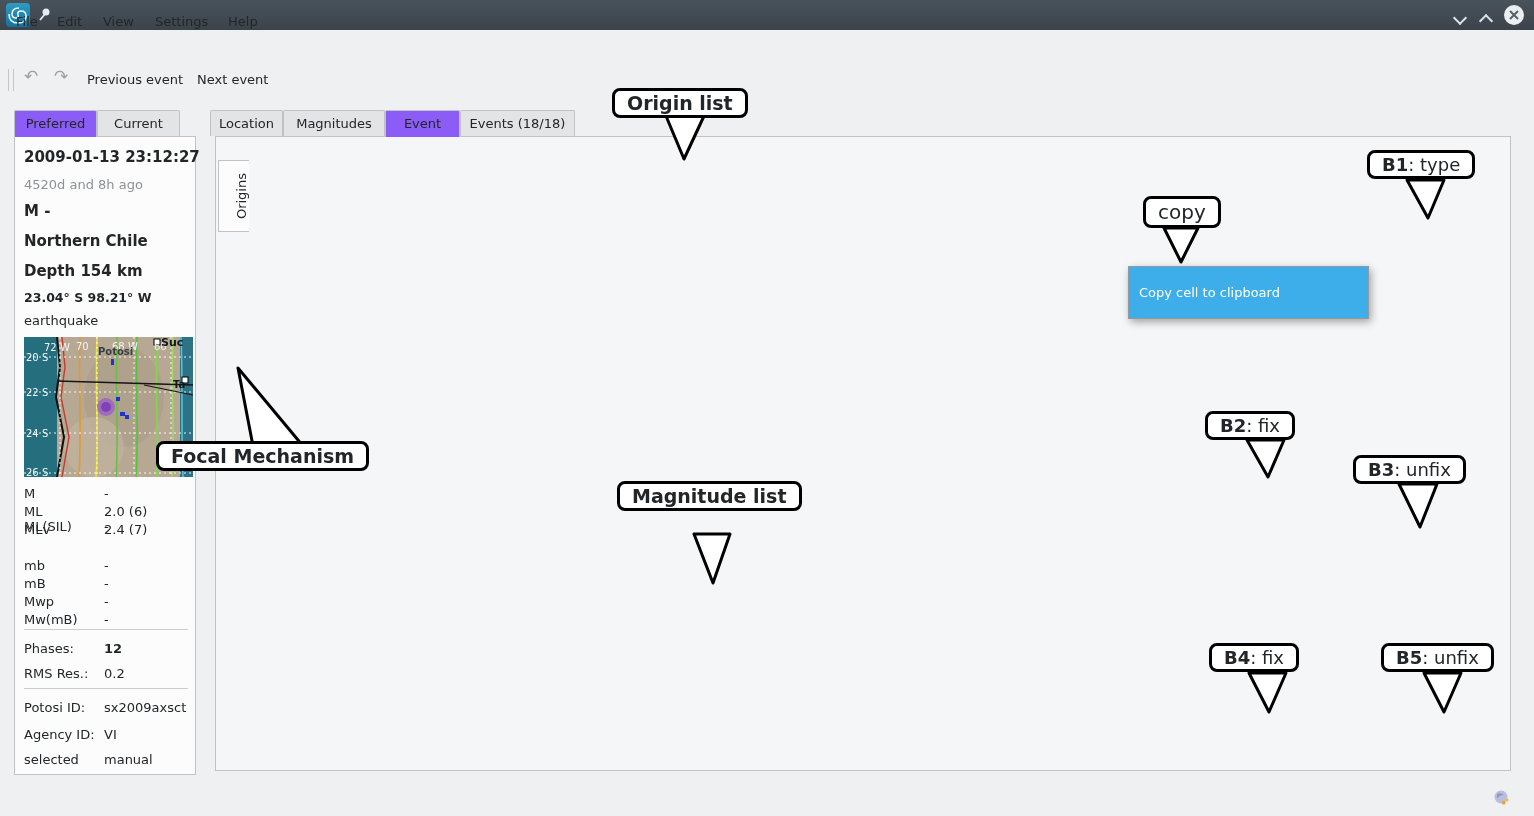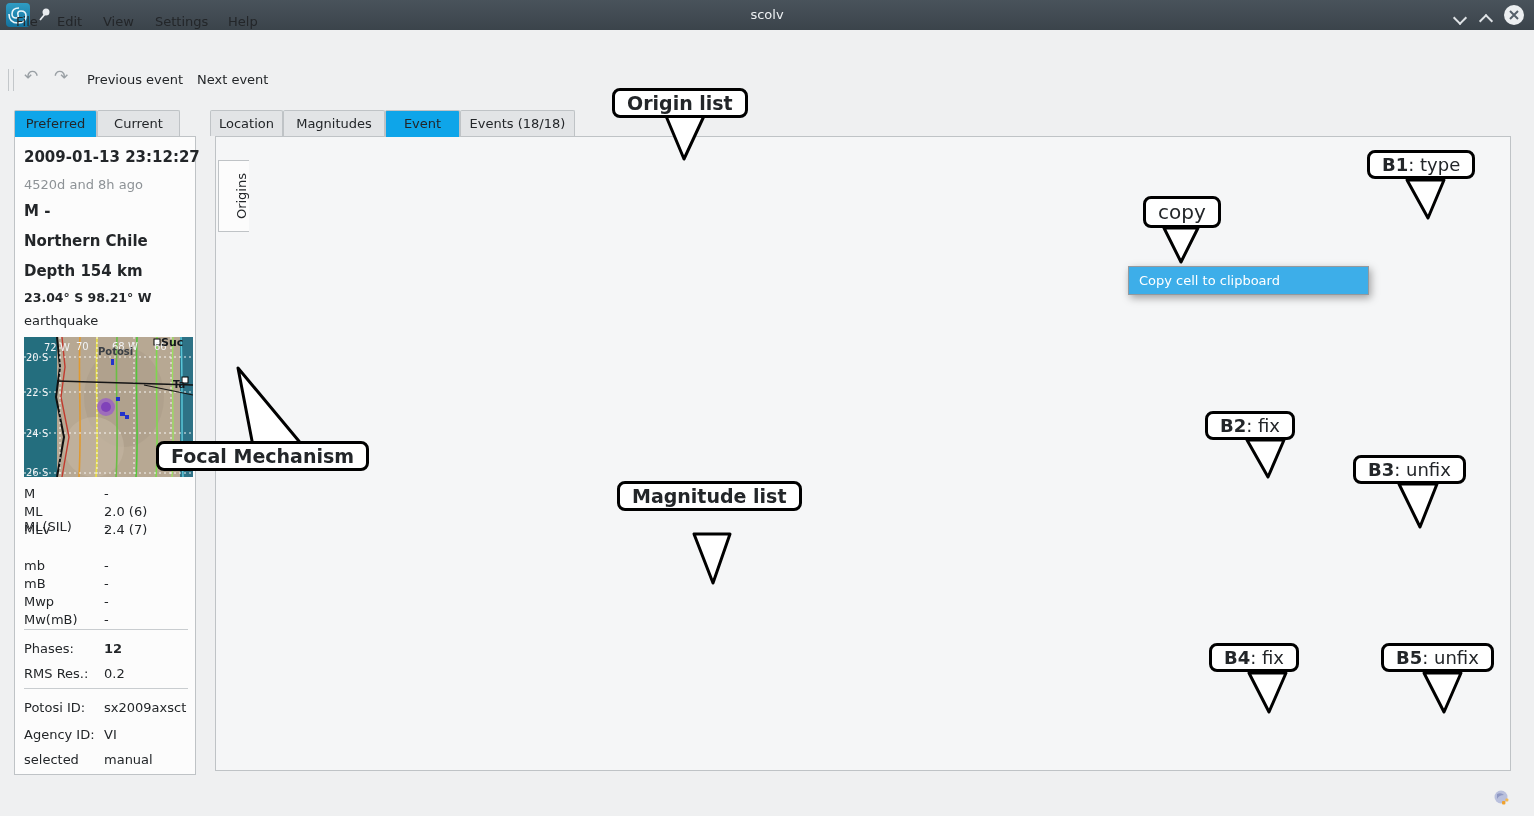--- a/index.html
+++ b/index.html
@@ -15,21 +15,21 @@
   
   .menubar{left:0;top:30px;width:1534px;height:31px;background:#eff0f1;border-bottom:0;}
   .menu-item{position:absolute;top:6px;height:31px;line-height:31px;padding:0 6px;text-align:right;}
   .toolbar{left:0;top:61px;width:1534px;height:38px;background:#eff0f1;}
   .tb-handle{left:8px;top:69px;width:4px;height:22px;border-left:1px solid #c3c7ca;border-right:1px solid #c3c7ca;}
   .tb-arrow{position:absolute;top:66px;font-size:17px;color:#9aa0a5;}
   .tb-label{position:absolute;top:61px;height:38px;line-height:38px;}
   
   .tab{position:absolute;top:110px;height:26px;line-height:26px;text-align:center;
        background:#e2e4e6;border:1px solid #bfc3c6;border-bottom:none;border-radius:2px 2px 0 0;box-sizing:border-box;}
-  .tab.active{background:#0ea5e9;height:27px;z-index:3;}
+  .tab.active{background:#8b5cf6;height:27px;z-index:3;}
   
   .sidecard{left:14px;top:136px;width:182px;height:639px;background:#fcfcfc;border:1px solid #bfc3c6;box-sizing:border-box;z-index:2;}
   .sb-big{font-weight:bold;font-size:15px;}
   .sb-grey{color:#8d9296;}
   .sb-row{position:absolute;left:24px;width:164px;height:18px;}
   .sb-row .v{position:absolute;left:80px;}
   .divider{border-top:1px solid #c9cdd0;}
   
   .page{left:215px;top:136px;width:1296px;height:635px;background:#f5f6f7;border:1px solid #bfc3c6;box-sizing:border-box;z-index:1;}
   .innerframe{left:248px;top:148px;width:1249px;height:613px;background:#fbfcfc;border:1px solid #c9cdd0;box-sizing:border-box;}
@@ -61,21 +61,21 @@
   .b{font-weight:bold;}
   .combo{position:absolute;background:linear-gradient(#fefefe,#f4f4f5);border:1px solid #b6babd;border-radius:3px;
          box-sizing:border-box;height:28px;line-height:26px;padding:0 8px;}
   .combo .chev2{position:absolute;right:10px;top:9px;width:7px;height:7px;border-right:1.6px solid #4a5054;border-bottom:1.6px solid #4a5054;transform:rotate(45deg);}
   .btn{position:absolute;background:linear-gradient(#fefefe,#f2f3f4);border:1px solid #b6babd;border-radius:3px;
        box-sizing:border-box;text-align:center;color:#2b2e30;}
   .btn.dis{color:#b0b3b6;}
   
   .ctxmenu{left:1128px;top:266px;width:239px;background:#fcfcfc;border:1px solid #94999d;z-index:30;
            box-shadow:2px 3px 8px rgba(0,0,0,.35);}
-  .ctxmenu .item{height:27px;line-height:27px;padding:0 10px;white-space:nowrap;overflow:hidden;}
+  .ctxmenu .item{height:27px;line-height:27px;padding:12px 10px;white-space:nowrap;overflow:hidden;}
   .ctxmenu .item.hl{background:#3daee9;color:#fff;}
   
   #tails{left:0;top:0;z-index:35;pointer-events:none;}
   .callout{position:absolute;background:#fff;border:3px solid #000;border-radius:8px;padding:1px 12px;
            font-size:19px;font-weight:bold;white-space:nowrap;z-index:40;}
   .callout .rest{font-weight:normal;}
   .callout.copy{font-weight:normal;font-size:20px;}
   .callout.bcall{font-size:18px;}
 </style>
 </head>
@@ -93,21 +93,20 @@
     </svg>
   </div>
   <div class="abs" style="left:36px;top:7px;">
     <svg width="16" height="16" viewBox="0 0 16 16">
         <g stroke="#e8ebee" stroke-width="1.8" fill="#e8ebee">
       <circle cx="10" cy="5" r="2.6"></circle>
           <path d="M9 7 L4 13" fill="none"></path>
         </g>
       </svg>
   </div>
-  <div class="abs title-text">scolv</div>
   <div class="abs" style="left:1455px;top:11px;"><span class="chev down"></span></div>
   <div class="abs" style="left:1481px;top:14px;"><span class="chev up"></span></div>
   <div class="abs" style="left:1503px;top:4px;">
     <svg width="22" height="22" viewBox="0 0 22 22">
         <circle cx="11" cy="11" r="10" fill="#eceff1"></circle>
       <path d="M7 7 L15 15 M15 7 L7 15" stroke="#55606a" stroke-width="2"></path>
       </svg>
   </div>
 
   <div class="abs menubar"></div>

